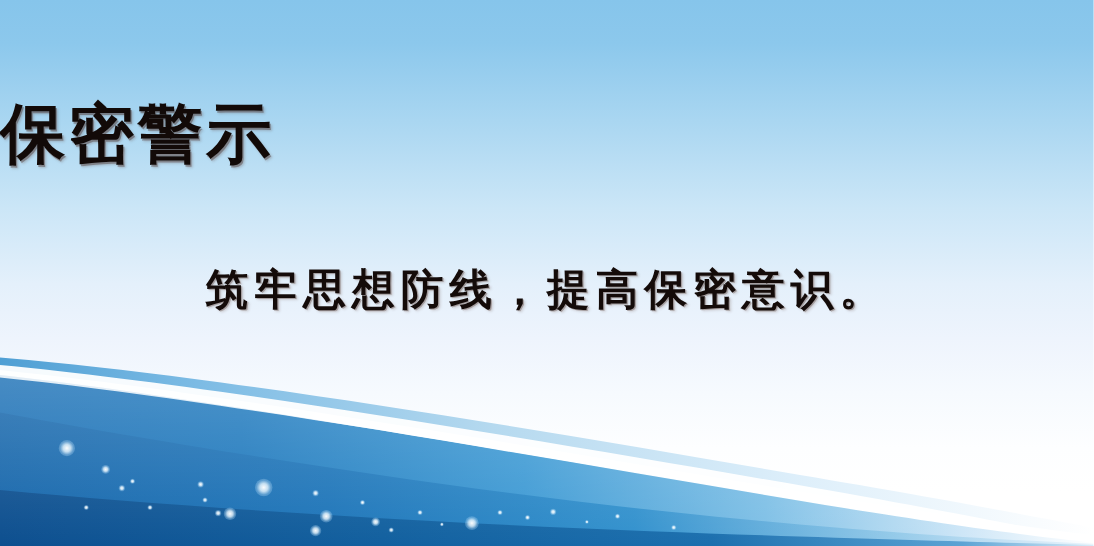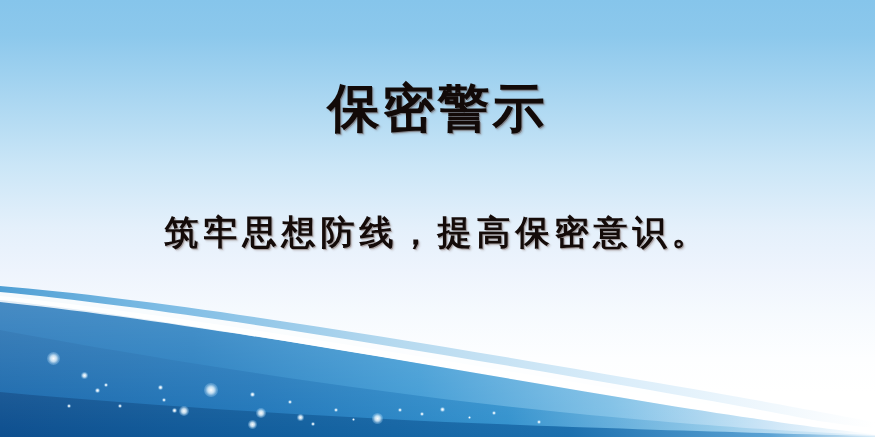--- a/index.html
+++ b/index.html
@@ -33,21 +33,21 @@
     top: 0;
     width: 875px;
     height: 300px;
     z-index: 6;
   }
   .title {
     position: absolute;
     left: 0;
     top: 78px;
     width: 875px;
-    text-align: center;
+    text-align: left;
     font-size: 52px;
     line-height: 60px;
     font-weight: bold;
     color: #120a08;
     letter-spacing: 3px;
     text-shadow: 1px 1px 0 rgba(60,30,20,0.35), 2px 2px 2px rgba(90,60,50,0.25);
     white-space: nowrap;
   }
   .subtitle {
     position: absolute;

